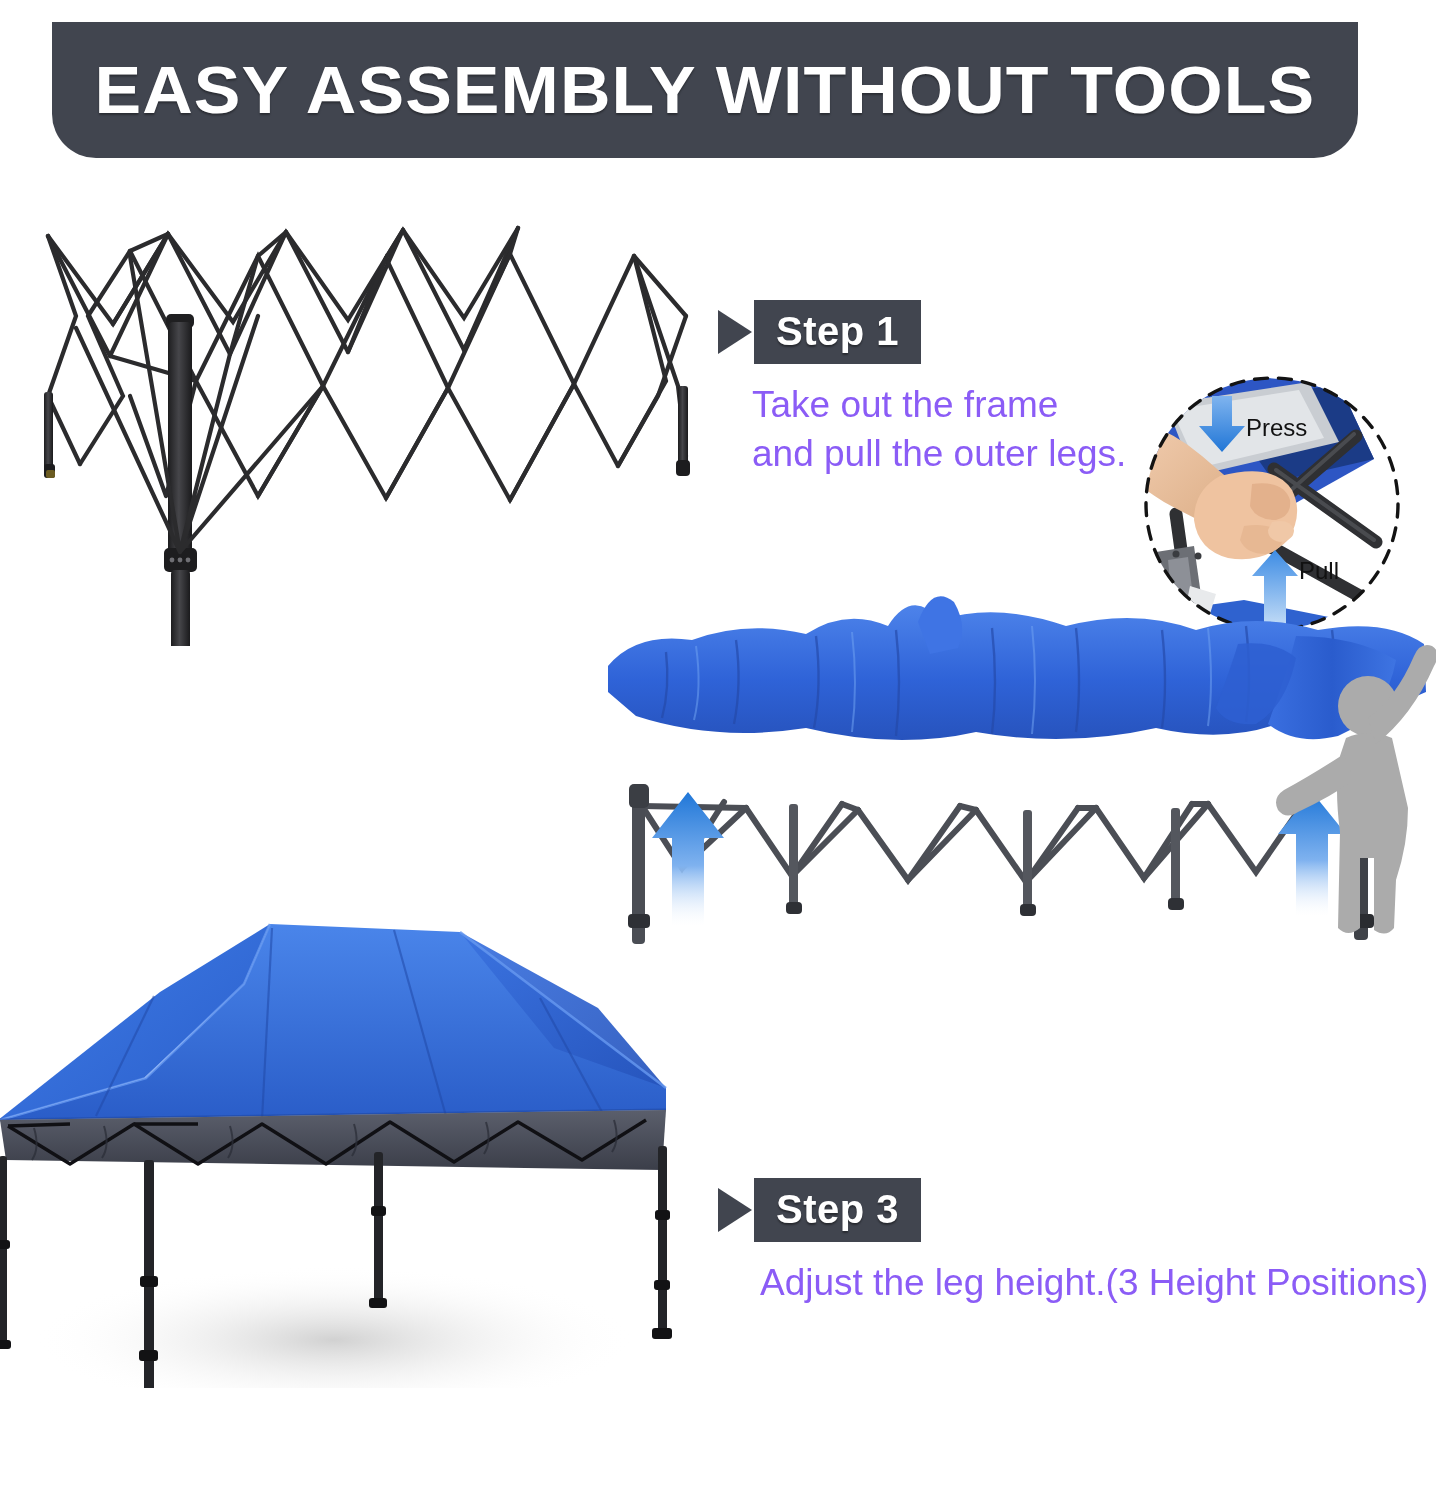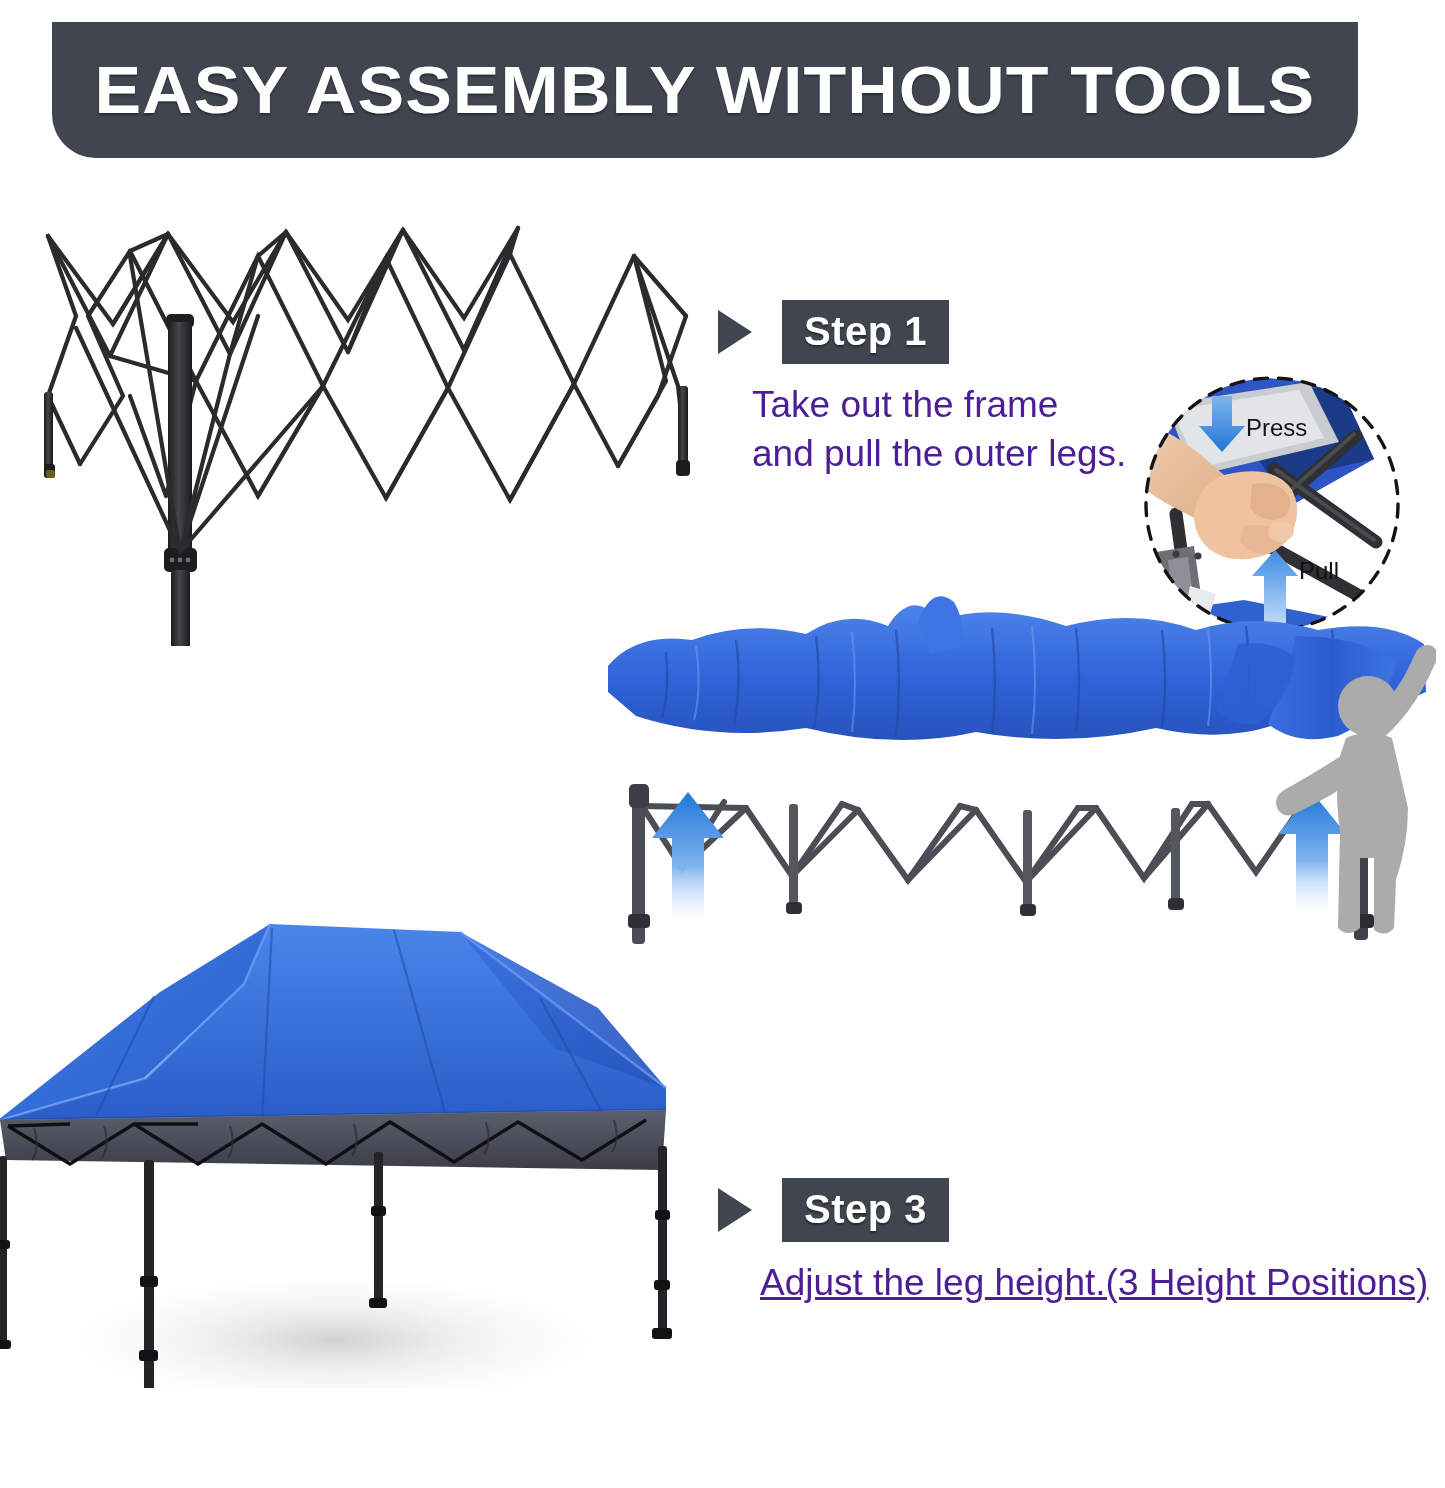--- a/index.html
+++ b/index.html
@@ -42,21 +42,21 @@
     transform: scaleX(1.06);
     white-space: nowrap;
     text-shadow: 0 2px 2px rgba(0,0,0,0.35);
   }
 
   
   .step-badge {
     position: absolute;
     display: flex;
     align-items: center;
-    gap: 30px;
+    gap: 2px;
   }
   .step-chip {
     background: #41454f;
     color: #ffffff;
     font-weight: bold;
     font-size: 40px;
     line-height: 1;
     padding: 11px 22px 13px 22px;
     letter-spacing: 0.5px;
     text-shadow: 0 2px 2px rgba(0,0,0,0.4);
@@ -70,34 +70,34 @@
   }
   .tri-left {
     width: 0; height: 0;
     border-top: 22px solid transparent;
     border-bottom: 22px solid transparent;
     border-right: 34px solid #41454f;
   }
 
   .step-desc {
     position: absolute;
-    color: #4c1d95;
+    color: #8b5cf6;
     font-size: 37px;
     line-height: 1.33;
     white-space: pre-line;
   }
 
   #step1-badge { left: 718px; top: 300px; }
   #step1-desc  { left: 752px; top: 380px; }
 
   #step2-badge { left: 340px; top: 702px; }
   #step2-desc  { left: 24px;  top: 782px; }
 
   #step3-badge { left: 718px; top: 1178px; align-items: center; }
-  #step3-desc  { left: 760px; top: 1258px; text-decoration: underline; }
+  #step3-desc  { left: 760px; top: 1258px; }
 
   
   .art { position: absolute; }
 
   #frame-photo   { left: 18px;  top: 196px;  width: 700px;  height: 450px; }
   #canopy-step2  { left: 596px; top: 596px;  width: 840px;  height: 350px; }
   #canopy-final  { left: -6px;  top: 888px;  width: 730px;  height: 600px; }
   #inset-circle  { left: 1124px;top: 364px;  width: 300px;  height: 280px; }
 
   .art svg { display: block; width: 100%; height: 100%; }

